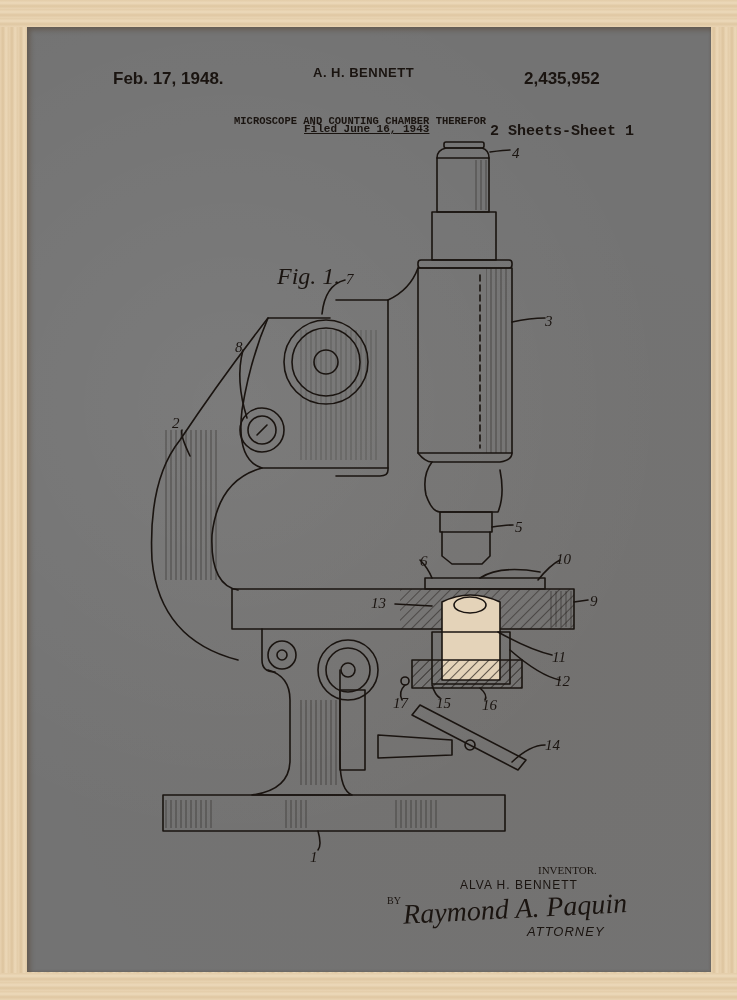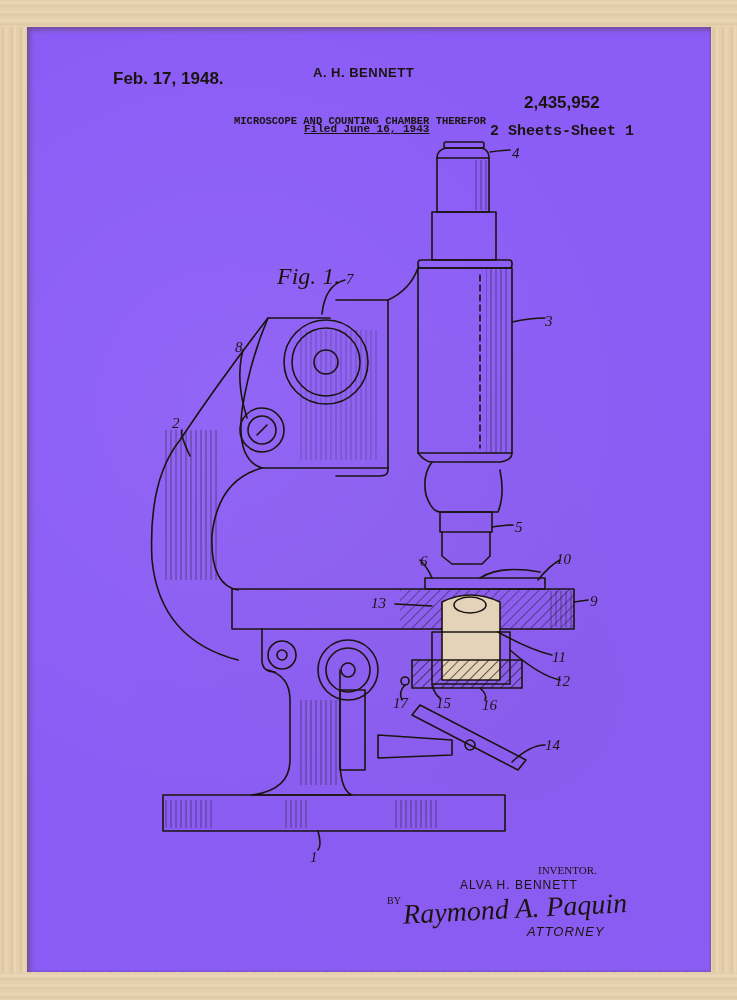--- a/index.html
+++ b/index.html
@@ -1,29 +1,29 @@
 <!DOCTYPE html>
 <html><head>
 <meta charset="utf-8">
 <style>
   html,body{margin:0;padding:0;}
   body{width:737px;height:1000px;position:relative;overflow:hidden;background:#e6d1b0;font-family:"Liberation Sans",sans-serif;}
   .frame{position:absolute;left:0;top:0;width:737px;height:1000px;
     background:repeating-linear-gradient(90deg,#e8d2b0 0px,#ddc49e 3px,#ecd8b8 6px,#e2cba7 9px);}
   .frame-h{position:absolute;left:0;width:737px;height:27px;
     background:repeating-linear-gradient(0deg,#e9d4b3 0px,#dfc7a2 3px,#ecd9ba 6px,#e3cca8 9px);}
-  .paper{position:absolute;left:27px;top:27px;width:684px;height:945px;background:#8b5cf6;
+  .paper{position:absolute;left:27px;top:27px;width:684px;height:945px;background:#737373;
     box-shadow:inset 3px 3px 5px rgba(80,60,40,.45), inset -1px -1px 2px rgba(80,60,40,.15);}
   .paper-tex{position:absolute;inset:0;background:
     radial-gradient(circle at 30% 40%,rgba(255,255,255,.06),transparent 60%),
     radial-gradient(circle at 70% 70%,rgba(120,90,60,.05),transparent 60%);}
   .txt{position:absolute;color:#1a1410;white-space:nowrap;}
   .date{left:86px;top:42px;font-size:17px;font-weight:bold;font-family:"Liberation Sans",sans-serif;}
   .inventor-head{left:286px;top:38px;font-size:13px;font-weight:bold;letter-spacing:.5px;}
-  .patent{left:497px;top:42px;font-size:17px;font-weight:bold;margin-top:24px;}
+  .patent{left:497px;top:42px;font-size:17px;font-weight:bold;}
   .title{left:207px;top:88px;font-size:10.5px;font-family:"Liberation Mono",monospace;font-weight:bold;}
   .filed{left:277px;top:96px;font-size:11px;font-family:"Liberation Mono",monospace;font-weight:bold;text-decoration:underline;}
   .sheets{left:463px;top:96px;font-size:15px;font-family:"Liberation Mono",monospace;font-weight:bold;}
   .fig{left:250px;top:198px;font-size:24px;font-style:italic;font-family:"Liberation Serif",serif;margin-top:38px;}
   .inv-lbl{left:511px;top:837px;font-size:11px;font-family:"Liberation Serif",serif;}
   .inv-name{left:433px;top:851px;font-size:12px;letter-spacing:1px;}
   .by{left:360px;top:868px;font-size:10px;font-family:"Liberation Serif",serif;}
   .sig{left:376px;top:866px;font-size:28px;font-style:italic;font-family:"Liberation Serif",serif;transform:rotate(-3deg);}
   .atty{left:500px;top:897px;font-size:13px;font-style:italic;letter-spacing:1px;}
   .drawing{position:absolute;left:0;top:0;}

